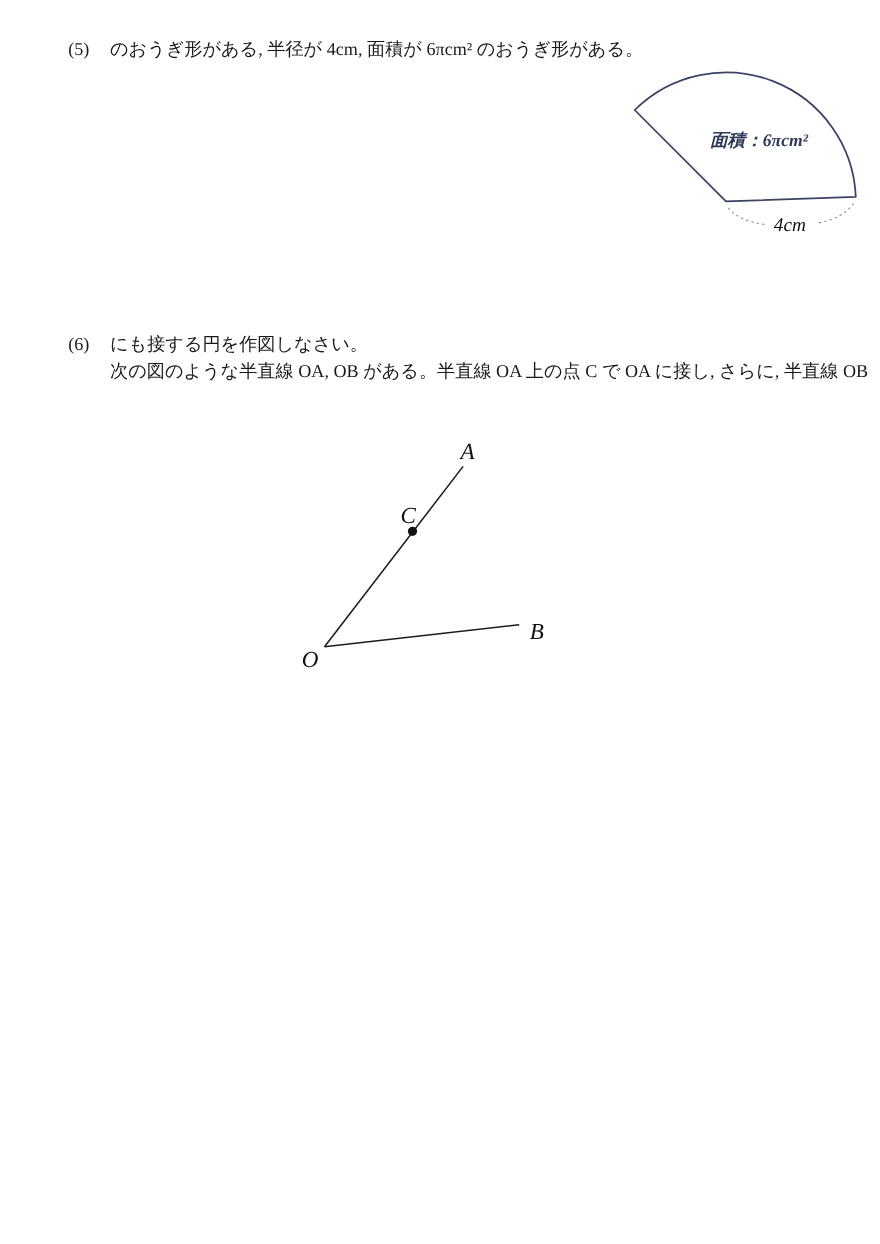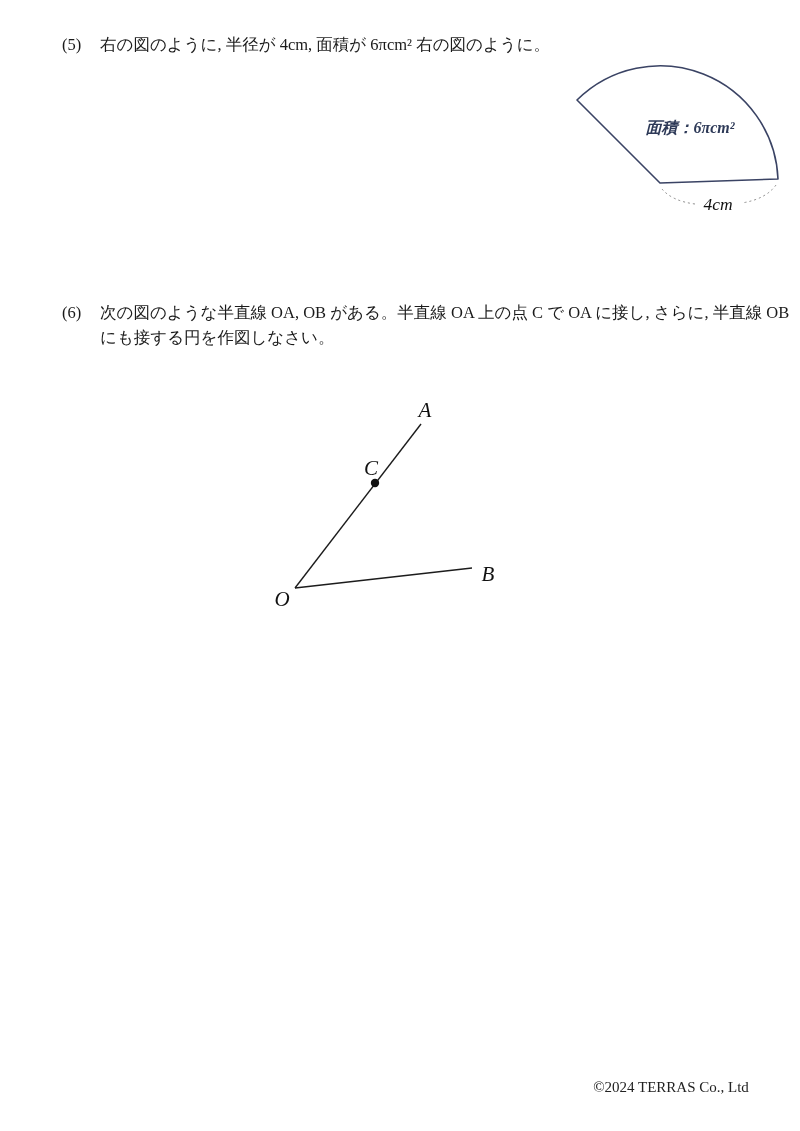--- a/index.html
+++ b/index.html
@@ -41,57 +41,56 @@
   }
 </style>
 </head>
 <body>
 
 <div class="page">
 
   <div class="problem" style="top:33px;">
     <span class="pnum">(5)</span>
     <div class="plines">
-      <div>右の図のように, 半径が 4cm, 面積が 6πcm² 右の図のように。</div>
+      <div>のおうぎ形がある, 半径が 4cm, 面積が 6πcm² のおうぎ形がある。</div>
     </div>
   </div>
 
   <div class="fig" style="left:555px; top:40px;">
     <svg width="250" height="180" viewBox="0 0 250 180">
 
       <path d="M 105 143 L 22 60 A 118 118 0 0 1 223 139 Z" fill="#ffffff" stroke-width="1.6" stroke-linejoin="round" stroke="#3a4364"></path>
 
       <path d="M 107 149 Q 117 161 140 164" fill="none" stroke="#8a8a8a" stroke-width="1" stroke-dasharray="2,3"></path>
       <path d="M 221 145 Q 211 159 187 163" fill="none" stroke="#8a8a8a" stroke-width="1" stroke-dasharray="2,3"></path>
 
       <text x="135" y="93" text-anchor="middle" font-size="16" font-style="italic" font-weight="600" class="fig-label-italic" fill="#2e3a58">面積：6πcm²</text>
 
       <text x="163" y="170" text-anchor="middle" font-size="17.5" font-style="italic" fill="#111111" class="fig-label-italic">4cm</text>
     </svg>
   </div>
 
   <div class="problem" style="top:301px;">
     <span class="pnum">(6)</span>
     <div class="plines">
+      <div>にも接する円を作図しなさい。</div>
       <div>次の図のような半直線 OA, OB がある。半直線 OA 上の点 C で OA に接し, さらに, 半直線 OB</div>
-      <div>にも接する円を作図しなさい。</div>
     </div>
   </div>
 
   <div class="fig" style="left:255px; top:390px;">
     <svg width="270" height="235" viewBox="0 0 270 235">
 
       <line x1="40" y1="198" x2="166" y2="34" stroke="#1c1c1c" stroke-width="1.4"></line>
 
       <line x1="40" y1="198" x2="217" y2="178" stroke="#1c1c1c" stroke-width="1.4"></line>
 
       <circle cx="120" cy="93" r="4.2" fill="#111111"></circle>
 
       <text x="170" y="27" text-anchor="middle" font-size="21" font-style="italic" fill="#111111">A</text>
       <text x="116" y="85" text-anchor="middle" font-size="21" font-style="italic" fill="#111111">C</text>
       <text x="233" y="191" text-anchor="middle" font-size="21" font-style="italic" fill="#111111">B</text>
       <text x="27" y="216" text-anchor="middle" font-size="21" font-style="italic" fill="#111111">O</text>
     </svg>
   </div>
 
-  <div class="footer">©2024 TERRAS Co., Ltd</div>
 
 </div>
 
 </body></html>

